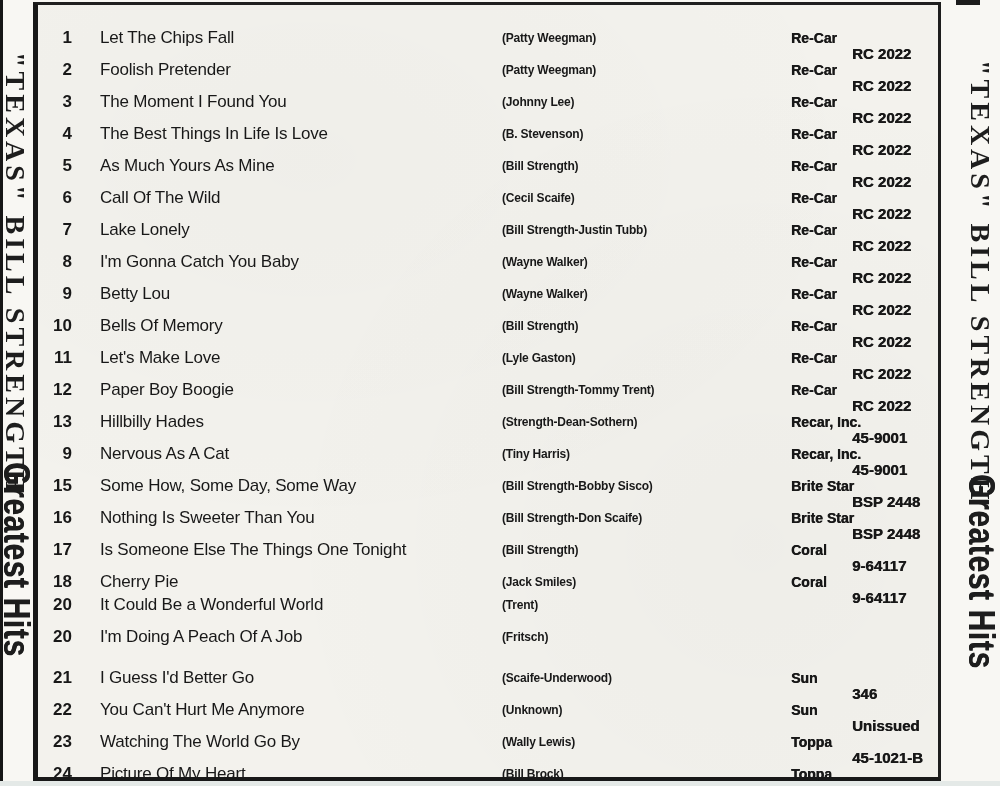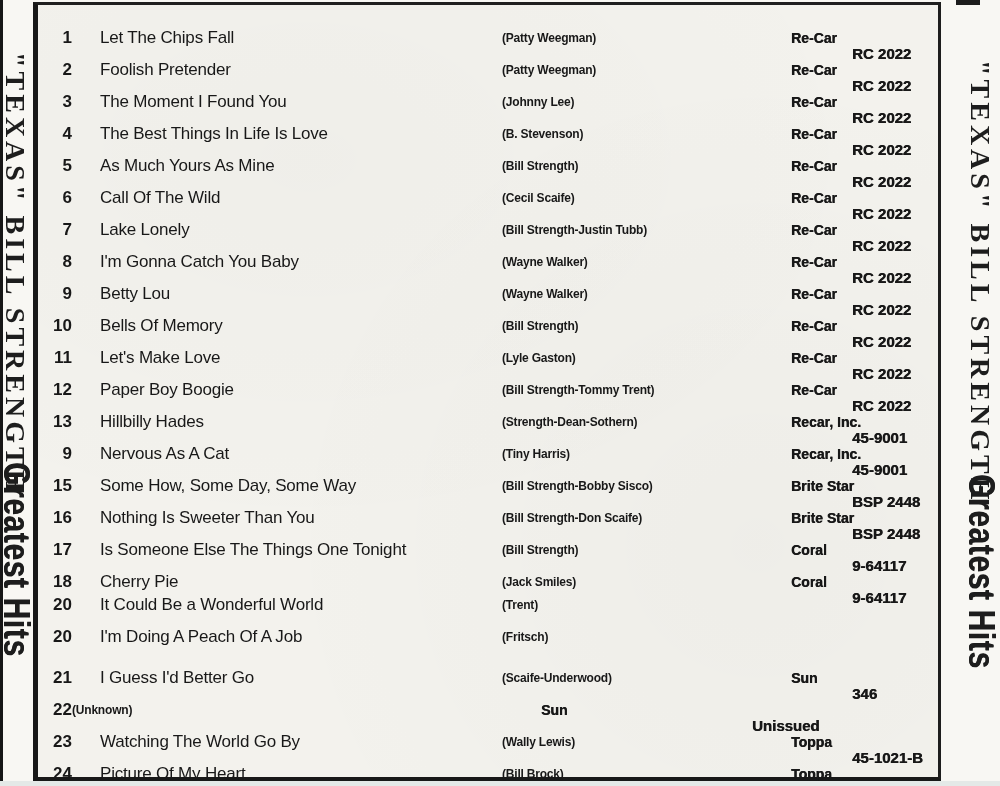--- a/index.html
+++ b/index.html
@@ -221,20 +221,21 @@
         </div>
         <div class="row">
           <span class="cell-num">21</span>
           <span class="cell-title">I Guess I'd Better Go</span>
           <span class="cell-credit">(Scaife-Underwood)</span>
           <span class="cell-label">Sun</span>
           <span class="cell-catalog">346</span>
         </div>
         <div class="row">
           <span class="cell-num">22</span>
+          <span class="cell-title">You Can't Hurt Me Anymore</span>
           <span class="cell-credit">(Unknown)</span>
           <span class="cell-label">Sun</span>
           <span class="cell-catalog">Unissued</span>
         </div>
         <div class="row">
           <span class="cell-num">23</span>
           <span class="cell-title">Watching The World Go By</span>
           <span class="cell-credit">(Wally Lewis)</span>
           <span class="cell-label">Toppa</span>
           <span class="cell-catalog">45-1021-B</span>

